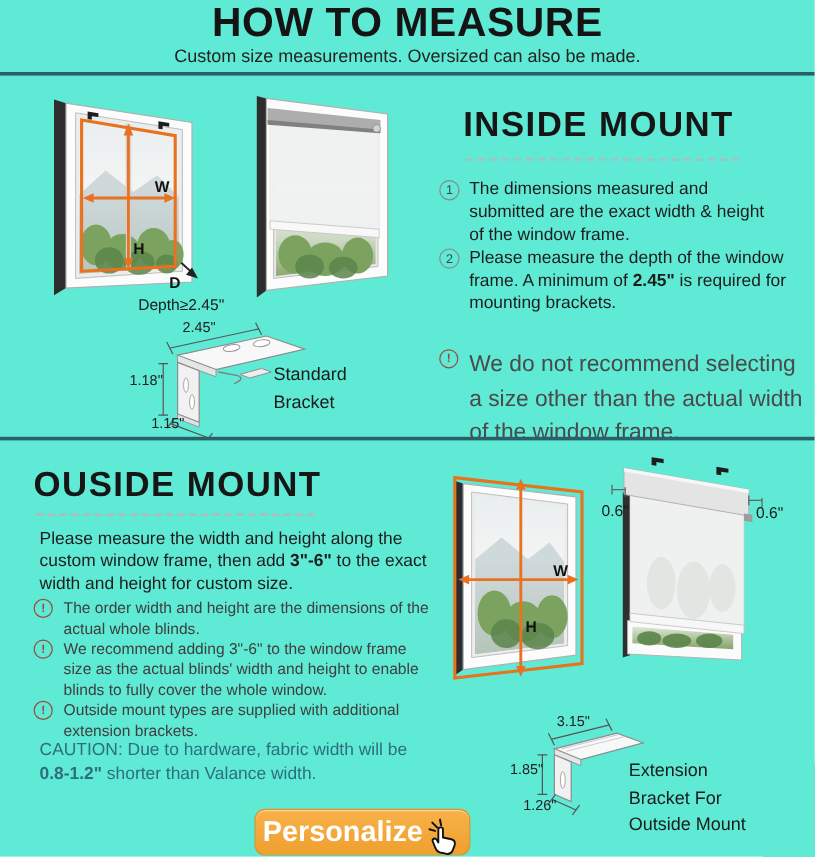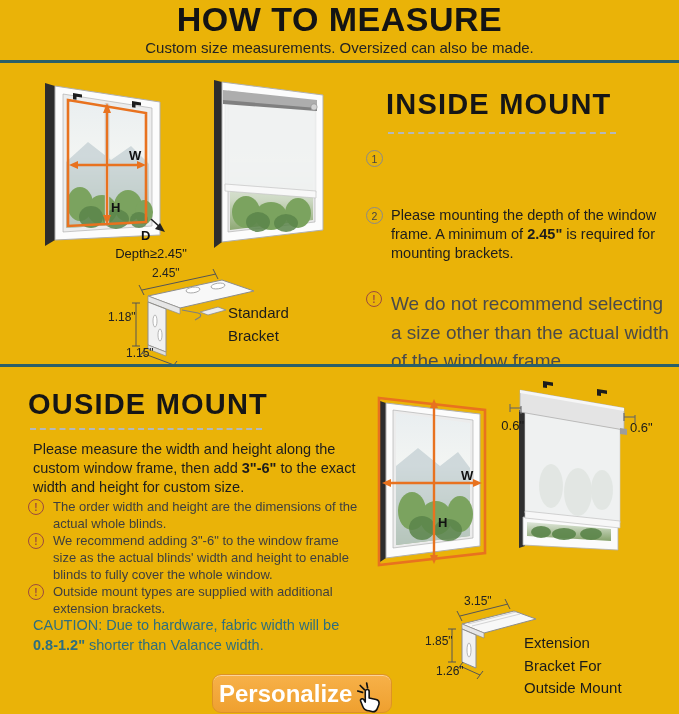--- a/index.html
+++ b/index.html
@@ -1,16 +1,16 @@
 <!DOCTYPE html>
 <html><head>
 <meta charset="utf-8">
 <style>
   html,body{margin:0;padding:0;background:#fff;}
-  .page{position:relative;width:679px;height:714px;background:#eab308;
+  .page{position:relative;width:679px;height:714px;background:#5eead4;
         font-family:"Liberation Sans",sans-serif;overflow:hidden;color:#1d1d1d;}
   .abs{position:absolute;}
   h1.title{position:absolute;left:0;top:0;width:100%;margin:0;text-align:center;
            font-size:34px;font-weight:bold;letter-spacing:.5px;color:#141414;}
   .subtitle{position:absolute;left:0;top:39px;width:100%;text-align:center;
             font-size:15px;color:#232323;}
   .teal{position:absolute;left:0;width:679px;height:3px;background:#2A6069;}
   .sectitle{position:absolute;font-size:29px;font-weight:bold;letter-spacing:1.2px;color:#161616;white-space:nowrap;}
   .dash{position:absolute;height:0;border-top:2px dashed #b4b9bb;}
   .fig{position:absolute;}
@@ -128,25 +128,26 @@
       <polygon points="27,26 121,34 121,37 27,30" fill="#808080"></polygon>
       <circle cx="118" cy="33" r="3.2" fill="#d2d2d2" stroke="#888888" stroke-width="0.6"></circle>
     </svg>
   </div>
 
   <div class="sectitle" style="left:386px;top:88px">INSIDE MOUNT</div>
   <div class="dash" style="left:388px;top:132px;width:228px"></div>
 
   <div class="step" style="left:366px;top:149px;width:300px">
     <span class="numcirc">1</span>
+    <p class="steptxt" style="width:250px"><span>The dimensions measured and submitted are the exact width &amp; height of the window frame.</span><b></b><span></span></p>
   </div>
 
   <div class="step" style="left:366px;top:206px;width:310px">
     <span class="numcirc">2</span>
-    <p class="steptxt" style="width:290px"><span>Please mounting the depth of the window frame. A minimum of </span><b>2.45"</b><span> is required for mounting brackets.</span></p>
+    <p class="steptxt" style="width:290px"><span>Please measure the depth of the window frame. A minimum of </span><b>2.45"</b><span> is required for mounting brackets.</span></p>
   </div>
 
   <div class="warnrow" style="left:366px;top:290px;width:310px">
     <span class="warnicon">!</span>
     <p class="warntxt" style="width:285px">We do not recommend selecting a size other than the actual width of the window frame.</p>
   </div>
 
   <div class="fig" style="left:96px;top:258px;width:250px;height:108px">
     <svg width="250" height="108" viewBox="0 0 250 108">
 

